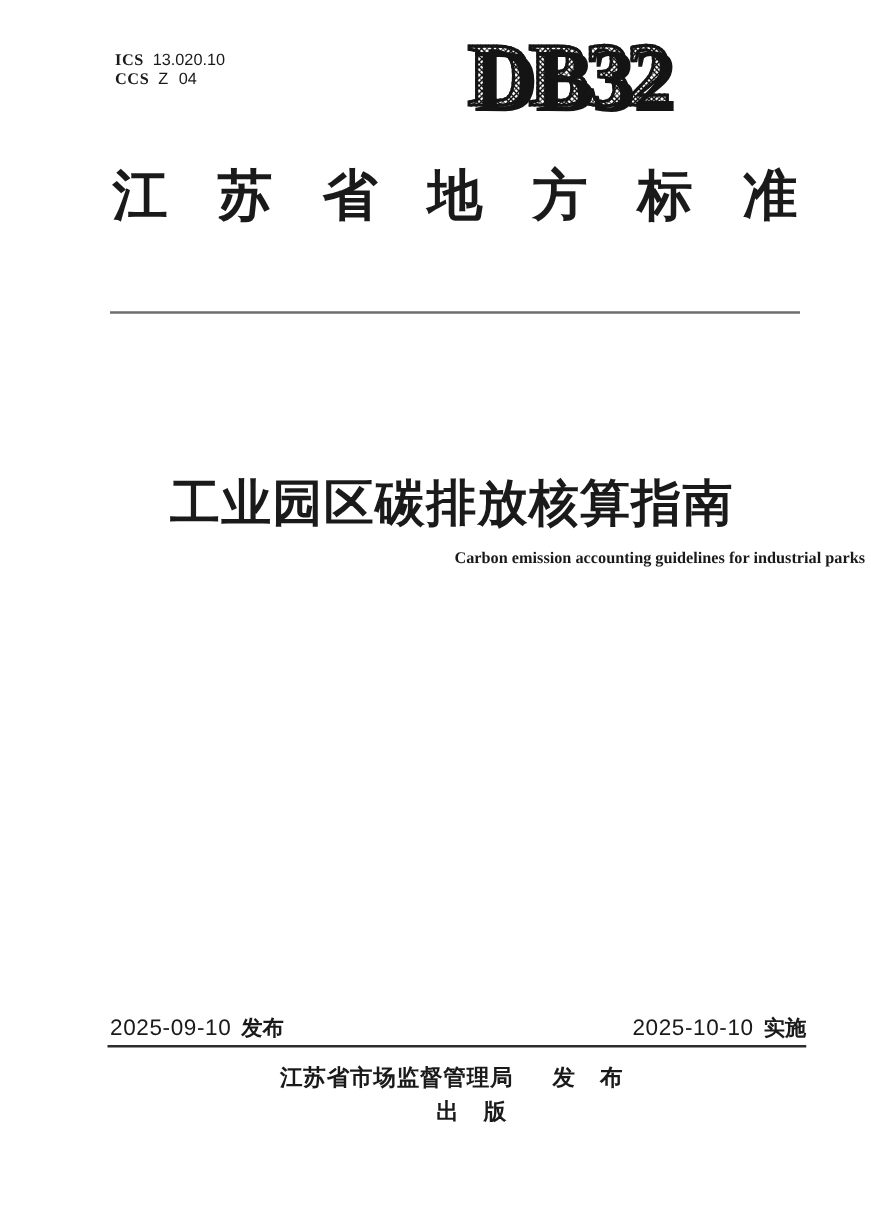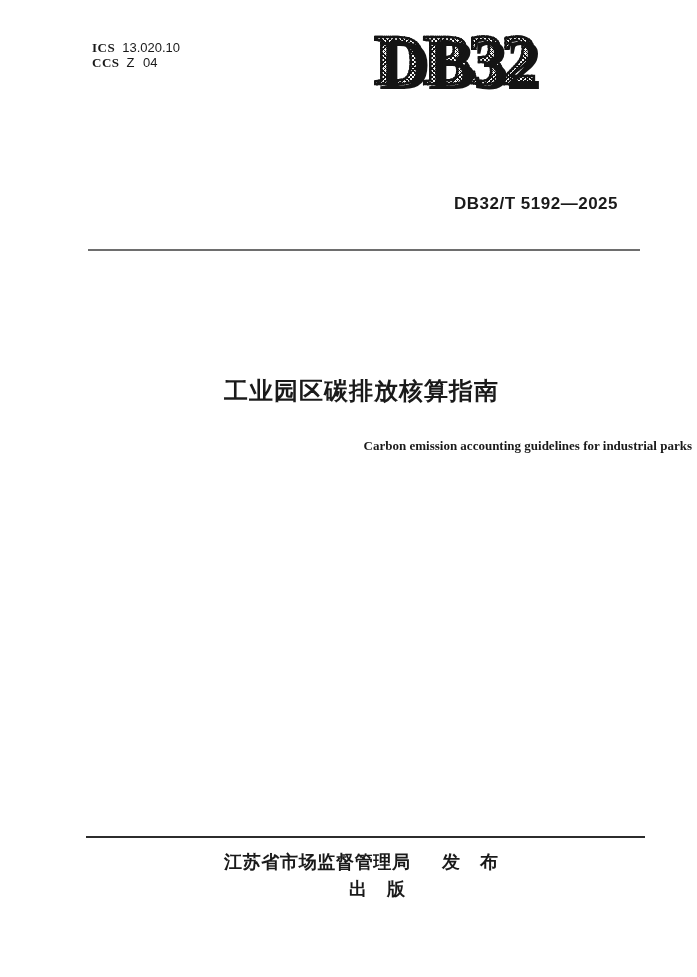--- a/index.html
+++ b/index.html
@@ -56,21 +56,21 @@
   }
 
   .rule { position:absolute; }
   .rule-top    { left:88px; top:249px; width:552px; height:2px; background:#6e6e6e; }
   .rule-bottom { left:86px; top:836px; width:559px; height:2px; background:#2c2c2c; }
 
   .title-zh {
     position:absolute; left:31px; right:0; top:375px;
     text-align:center;
     font-family:"Liberation Serif","DejaVu Serif",serif;
-    font-size:24px; font-weight:600; letter-spacing:1px;
+    font-size:40px; font-weight:600; letter-spacing:1px;
   }
   .title-en {
     position:absolute; left:31px; right:0; top:438px;
     text-align:right;
     font-family:"Liberation Serif","DejaVu Serif",serif;
     font-size:13px; font-weight:700;
   }
 
   .date-row {
     position:absolute; left:88px; top:811px; width:557px;
@@ -101,28 +101,36 @@
     <div class="code-line">
       <span class="code-label">ICS</span><span class="code-value">13.020.10</span>
     </div>
     <div class="code-line">
       <span class="code-label">CCS</span><span class="code-value">Z 04</span>
     </div>
   </div>
 
   <div class="logo">DB32</div>
 
+  <div class="category">江苏省地方标准</div>
 
-  <div class="std-code">DB32/T 5192—2025</div>
 
   <div class="rule rule-top"></div>
 
   <h1 class="title-zh">工业园区碳排放核算指南</h1>
   <div class="title-en">Carbon emission accounting guidelines for industrial parks</div>
 
+  <div class="date-row">
+    <div class="date-group">
+      <span class="date-num">2025-09-10</span><span class="date-label">发布</span>
+    </div>
+    <div class="date-group">
+      <span class="date-num">2025-10-10</span><span class="date-label">实施</span>
+    </div>
+  </div>
 
   <div class="rule rule-bottom"></div>
 
   <div class="publishers">
     <div class="pub-row">
       <span class="pub-name justify">江苏省市场监督管理局</span>
       <span class="pub-action justify">发布</span>
     </div>
     <div class="pub-row">
       <span class="pub-action justify">出版</span>

